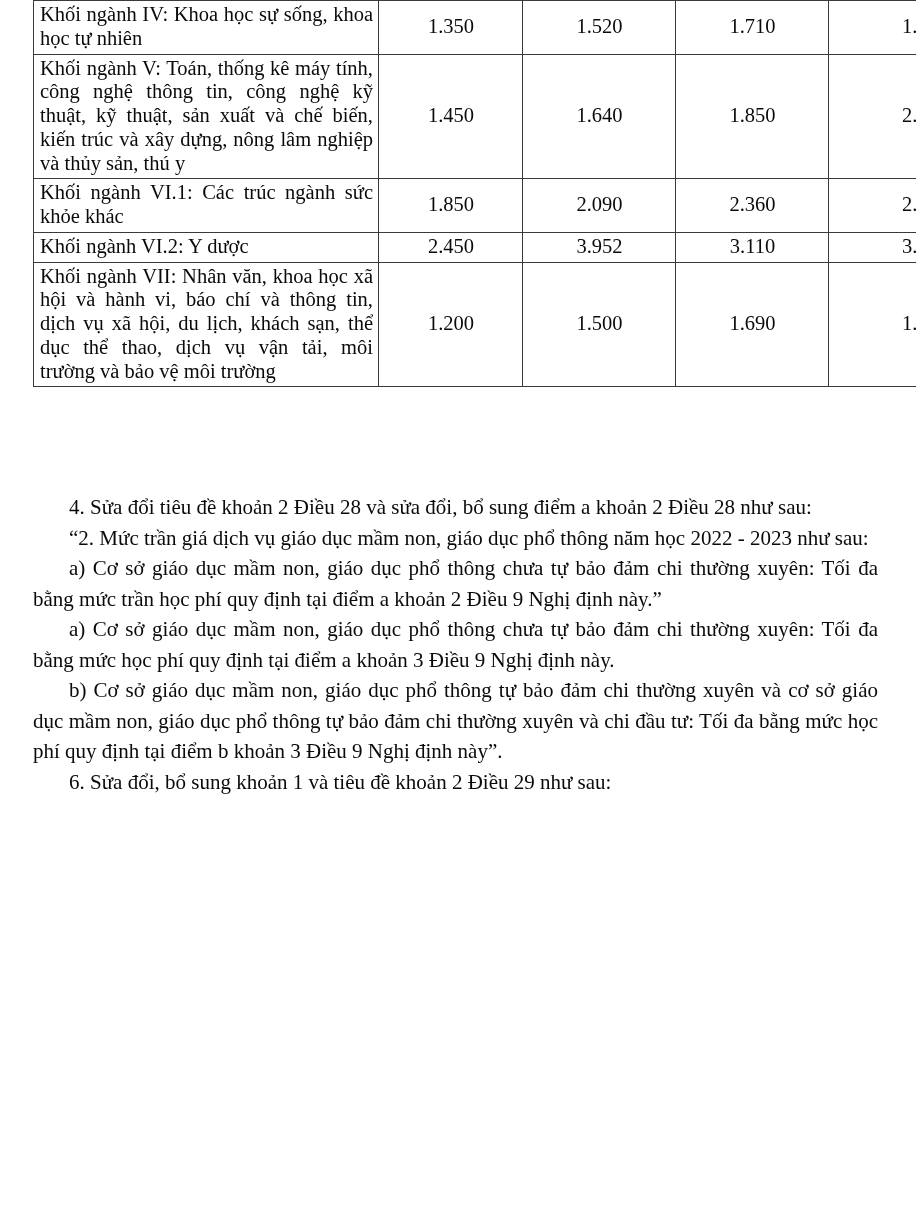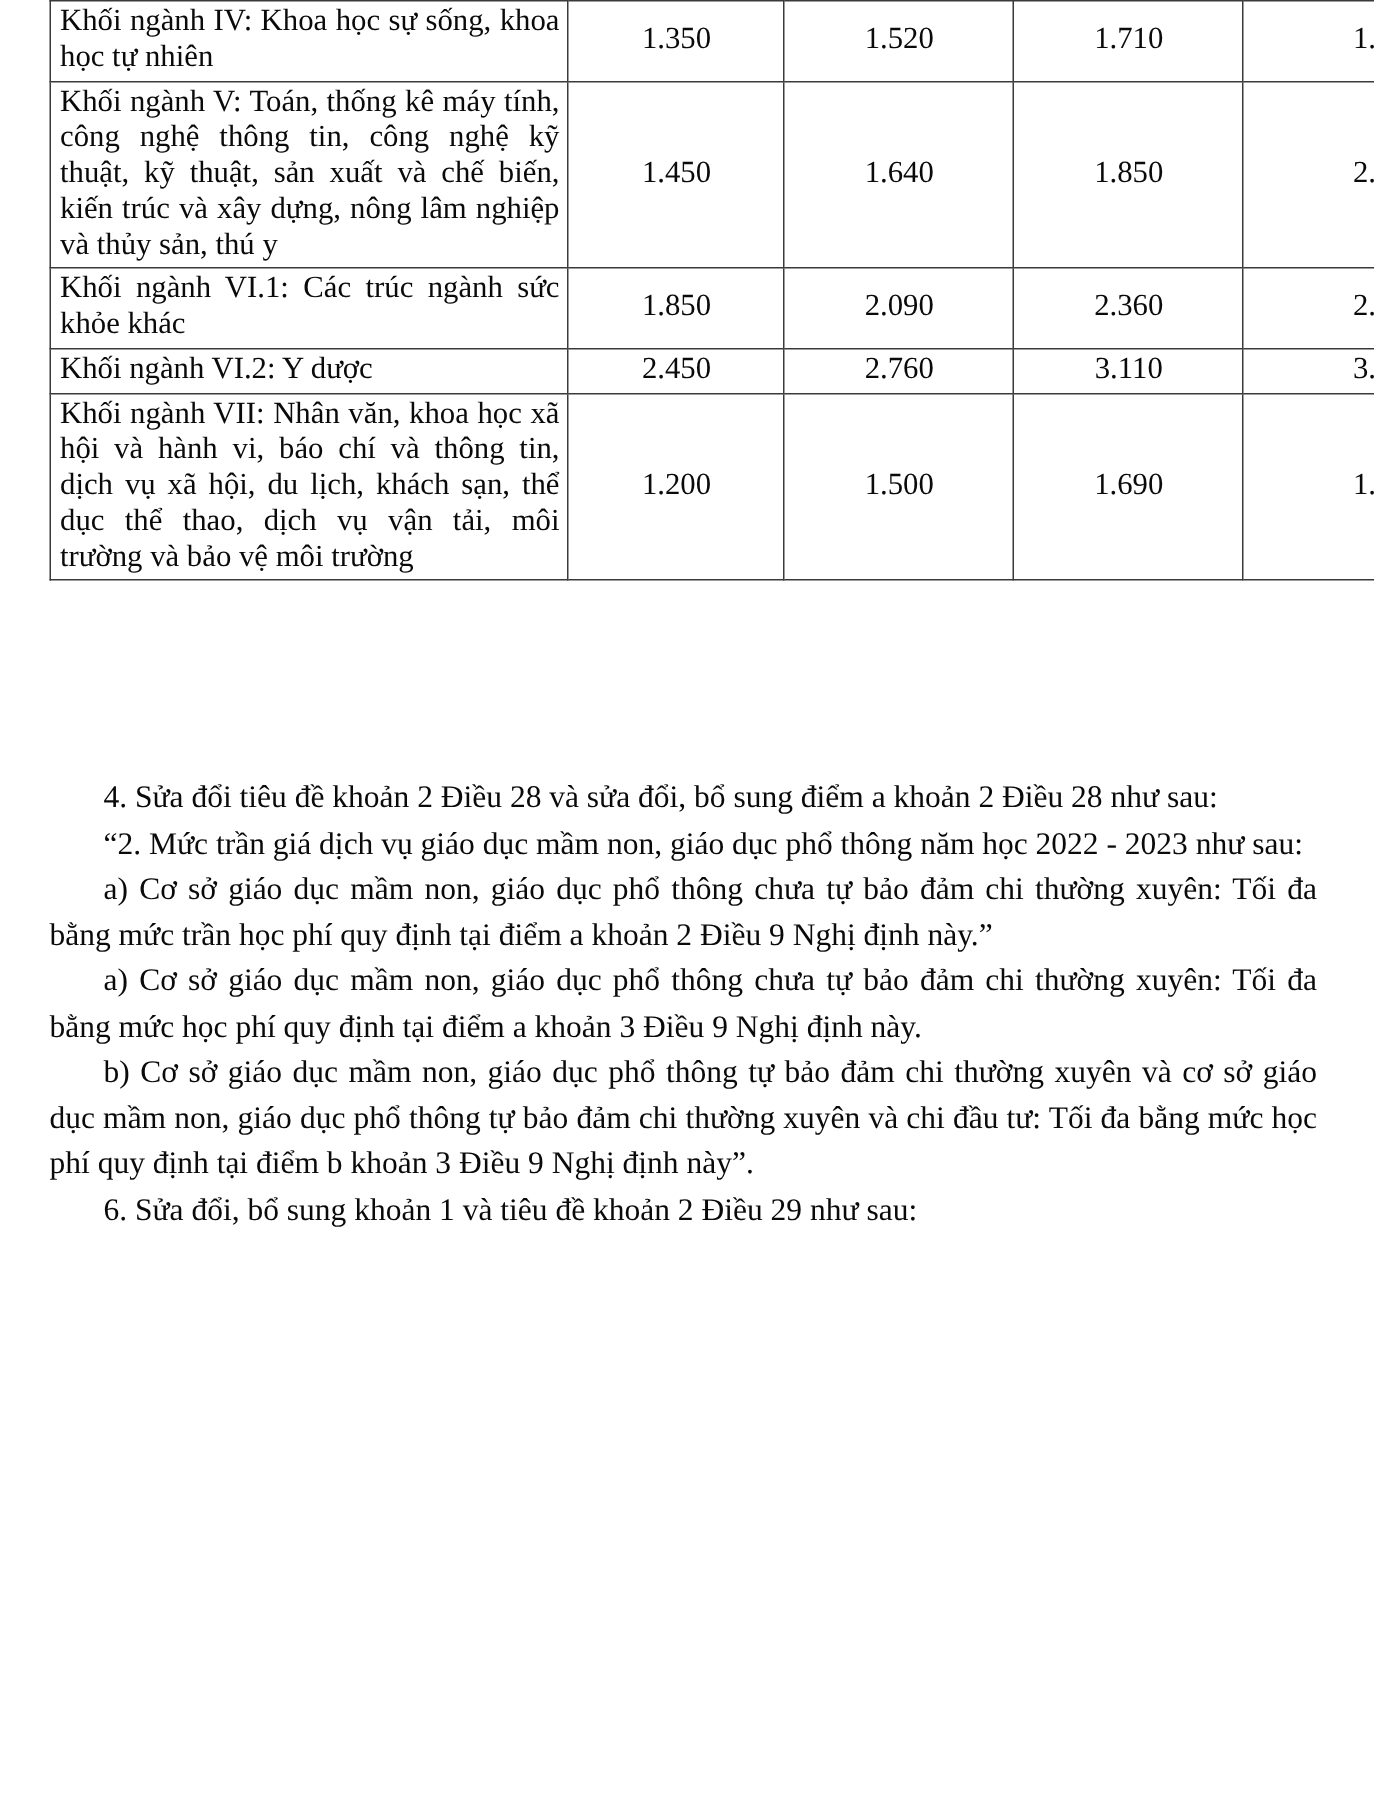--- a/index.html
+++ b/index.html
@@ -61,21 +61,21 @@
   td.n2 { width: 141px; }
   td.n3 { width: 141px; text-align: center; }
   td.n4 { width: 180px; }
 
   tr.r-tall td.c-label { vertical-align: top; }
 
   
   .body-text {
     position: absolute;
     left: 33px;
-    top: 516px;
+    top: 492px;
     width: 845px;
     font-size: 21px;
     line-height: 1.455;
   }
   .body-text p {
     margin: 0 0 0 0;
     text-align: justify;
     text-indent: 36px;
     hyphens: none;
   }
@@ -105,21 +105,21 @@
         <tr>
           <td class="c-label">Khối ngành VI.1: Các trúc ngành sức khỏe khác</td>
           <td class="c-num n1">1.850</td>
           <td class="c-num n2">2.090</td>
           <td class="c-num n3">2.360</td>
           <td class="c-num n4">2.660</td>
         </tr>
         <tr>
           <td class="c-label">Khối ngành VI.2: Y dược</td>
           <td class="c-num n1">2.450</td>
-          <td class="c-num n2">2.760</td>
+          <td class="c-num n2">3.952</td>
           <td class="c-num n3">3.110</td>
           <td class="c-num n4">3.500</td>
         </tr>
         <tr class="r-tall">
           <td class="c-label">Khối ngành VII: Nhân văn, khoa học xã hội và hành vi, báo chí và thông tin, dịch vụ xã hội, du lịch, khách sạn, thể dục thể thao, dịch vụ vận tải, môi trường và bảo vệ môi trường</td>
           <td class="c-num n1">1.200</td>
           <td class="c-num n2">1.500</td>
           <td class="c-num n3">1.690</td>
           <td class="c-num n4">1.910</td>
         </tr>

